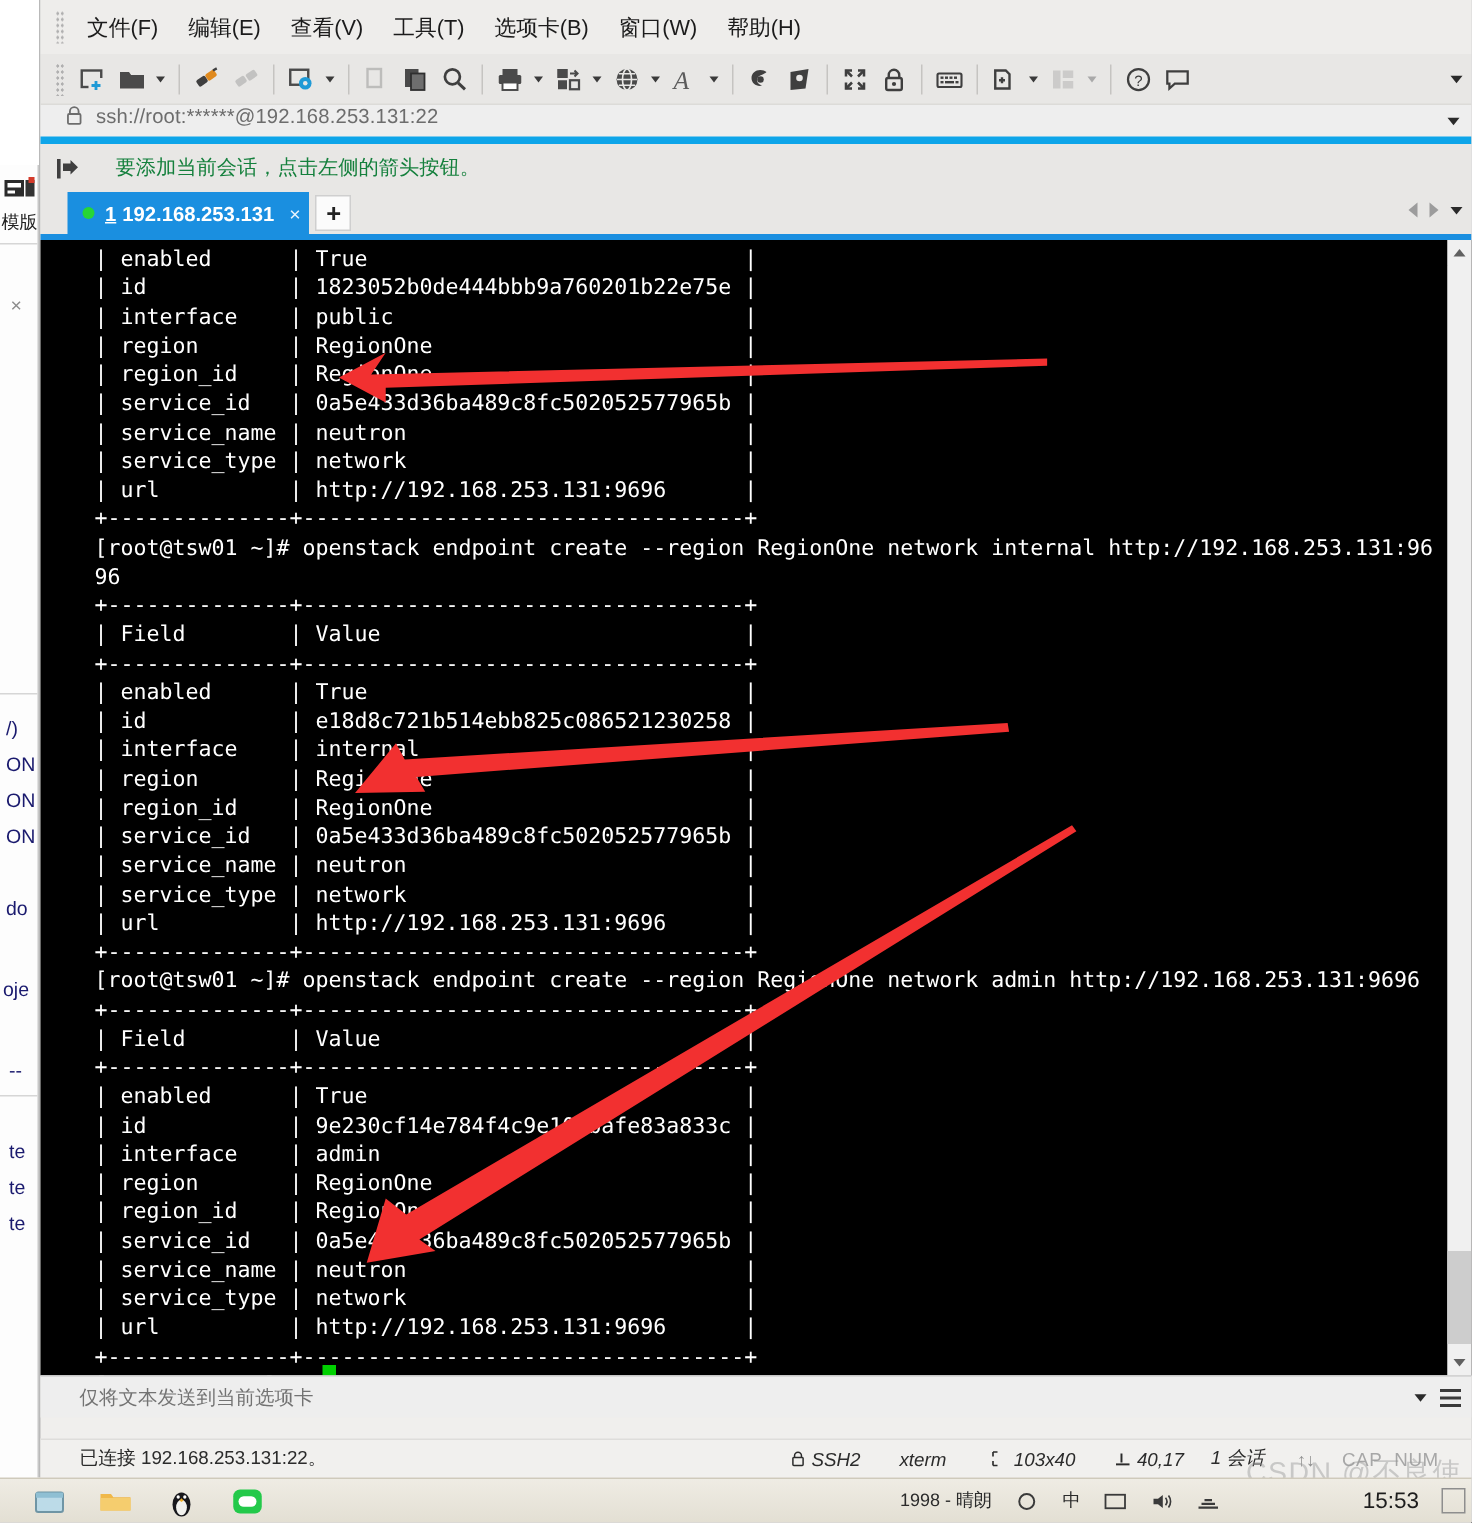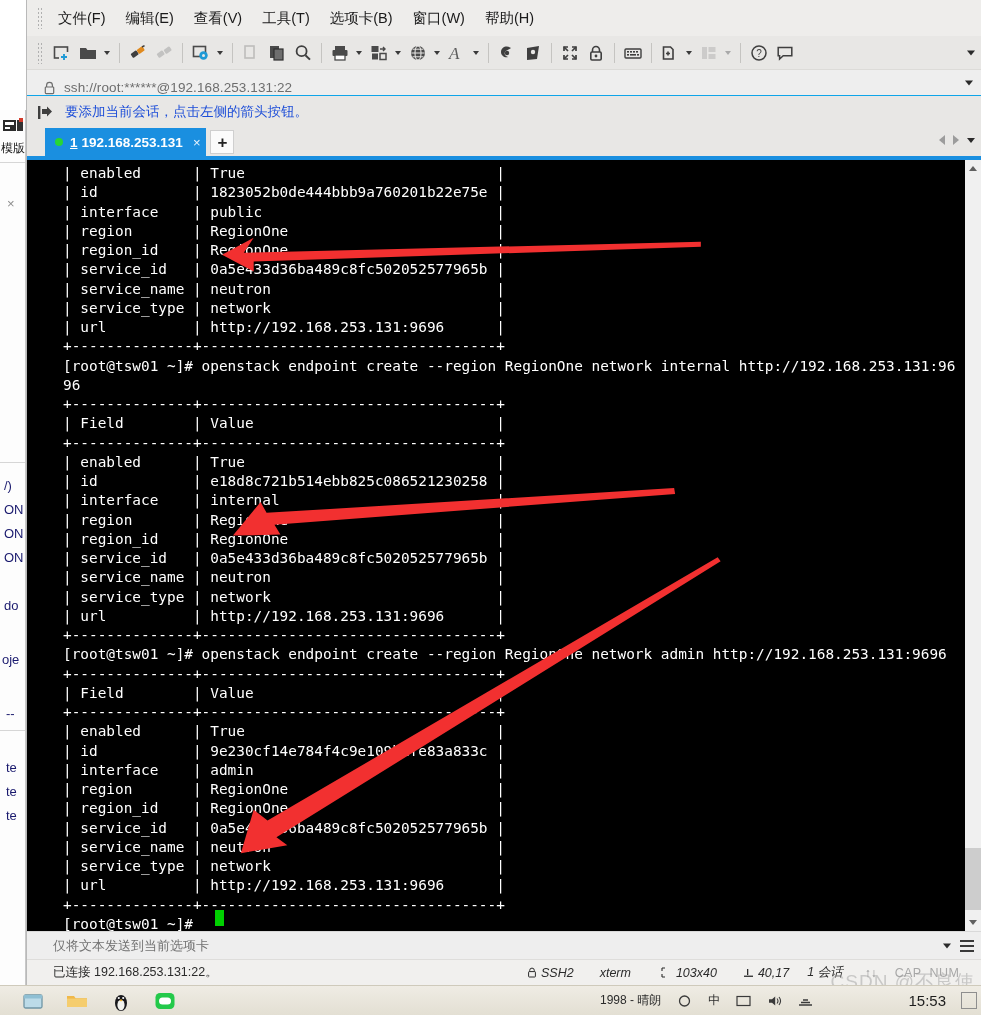--- a/index.html
+++ b/index.html
@@ -105,24 +105,24 @@
     width: 0; height: 0;
     border-left: 4px solid transparent;
     border-right: 4px solid transparent;
     border-top: 5px solid #2a2a2a;
   }
 
   
   .addrbar {
     height: 26px;
     background: #eeeeee;
-    display: flex; align-items: flex-end;
+    display: flex; align-items: flex-start;
     padding-left: 10px;
     position: relative;
-    border-bottom: 1px solid #0ea5e9;
+    border-bottom: 5px solid #0ea5e9;
   }
   .addr-lock { margin: 0 8px 0 6px; }
   .addr-text {
     font-size: 13.5px; color: #6d6d6d;
     font-family: "Liberation Sans", sans-serif;
     letter-spacing: .1px;
   }
   .addr-caret {
     position: absolute; right: 8px; top: 50%; transform: translateY(-50%);
     width: 0; height: 0;
@@ -132,21 +132,21 @@
   }
 
   
   .hintbar {
     height: 32px;
     background: #e8e7e5;
     display: flex; align-items: center;
     padding-left: 10px;
   }
   .hint-text {
-    font-size: 13.5px; color: #1d4ed8; margin-left: 12px;
+    font-size: 13.5px; color: #15803d; margin-left: 24px;
   }
 
   
   .tabbar {
     height: 32px;
     background: #e8e7e5;
     display: flex; align-items: stretch;
     padding-left: 18px;
     position: relative;
     border-bottom: 4px solid #1a8fe0;
@@ -287,20 +287,21 @@
 
   
   .statusbar {
     height: 26px;
     background: #f1f0ee;
     display: flex; align-items: center;
     padding-left: 26px;
     font-size: 12.5px; color: #2b2b2b;
     border-top: 1px solid #dedddb;
     position: relative;
+    margin-top: 14px;
   }
   .st-left { flex: none; }
   .st-right {
     position: absolute; left: 500px; right: 6px;
     display: flex; align-items: center; gap: 0;
   }
   .st-cell {
     display: flex; align-items: center; gap: 4px;
     white-space: nowrap;
     font-style: italic;

